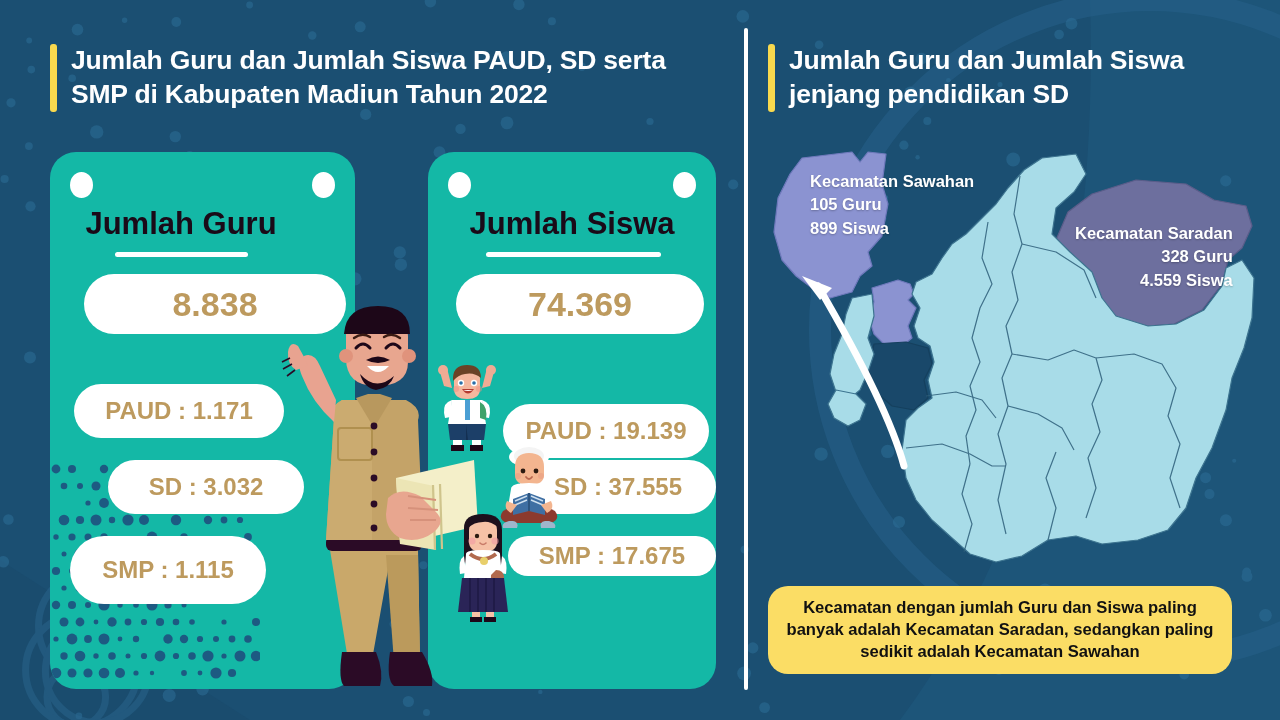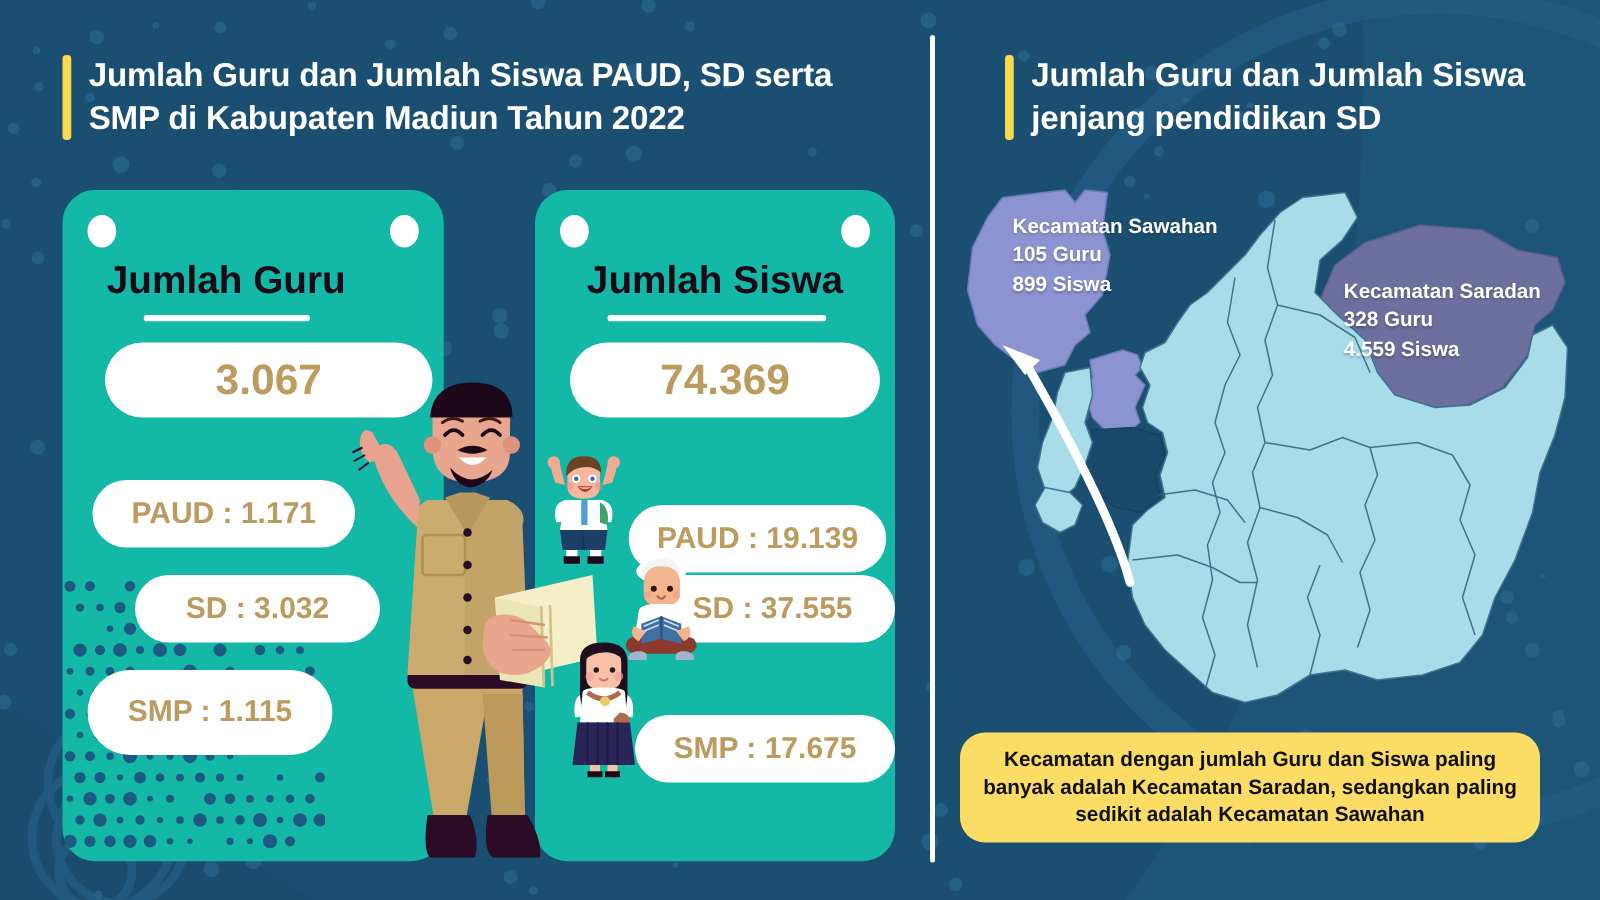--- a/index.html
+++ b/index.html
@@ -27,21 +27,21 @@
   .title-wrap { position:absolute; display:flex; align-items:stretch; gap:14px; }
   .title-bar {
     width:7px; background:#f9d94e; border-radius:3px; flex:0 0 7px;
   }
   .title-text {
     color:#ffffff; font-weight:bold; line-height:1.28;
     letter-spacing:-0.2px;
   }
   #title-left-wrap  { left:50px;  top:44px; width:660px; }
   #title-left-wrap .title-text { font-size:26.5px; }
-  #title-right-wrap { left:768px; top:44px; width:460px;margin-left:36px; }
+  #title-right-wrap { left:768px; top:44px; width:460px; }
   #title-right-wrap .title-text { font-size:26.5px; }
 
   
   .stat-card {
     position:absolute; background:#14b8a6; border-radius:26px;
     overflow:hidden;
   }
   #card-guru  { left:50px;  top:152px; width:305px; height:537px; }
   #card-siswa { left:428px; top:152px; width:288px; height:537px; }
 
@@ -77,40 +77,40 @@
   
   #guru-total { left:34px;  top:122px; width:262px; height:60px; }
   #guru-paud  { left:24px;  top:232px; width:210px; height:54px; }
   #guru-sd    { left:58px;  top:308px; width:196px; height:54px; }
   #guru-smp   { left:20px;  top:384px; width:196px; height:68px; }
 
   
   #siswa-total { left:28px; top:122px; width:248px; height:60px; }
   #siswa-paud  { left:75px; top:232px; width:206px; height:54px;margin-top:20px; }
   #siswa-sd    { left:92px; top:308px; width:196px; height:54px; }
-  #siswa-smp   { left:80px; top:384px; width:208px; height:54px;margin-top:36px; }
+  #siswa-smp   { left:80px; top:384px; width:208px; height:40px; }
 
   
   .card-dots { position:absolute; left:0; bottom:0; width:210px; height:230px; }
 
   
   #teacher-illustration { position:absolute; left:268px; top:300px; width:215px; height:415px; z-index:6; }
   #student-boy     { position:absolute; left:434px; top:362px; width:66px; height:90px; z-index:6; }
   #student-quran   { position:absolute; left:493px; top:443px; width:72px; height:90px; z-index:6; }
   #student-girl    { position:absolute; left:452px; top:512px; width:62px; height:110px; z-index:6; }
 
   
   #map-svg { position:absolute; left:756px; top:148px; width:520px; height:420px; z-index:3; }
 
   .map-label {
     position:absolute; color:#ffffff; font-weight:bold; font-size:16.5px;
     line-height:1.42; z-index:6; text-shadow:0 1px 2px rgba(0,0,0,.25);
   }
   #label-sawahan { left:810px; top:170px; }
-  #label-saradan { left:1075px; top:222px; }
+  #label-saradan { left:1075px; top:222px;text-align:right; }
 
   
   #caption-box {
     position:absolute; left:768px; top:586px; width:464px; height:88px;
     background:#fbdd65; border-radius:20px;
     display:flex; align-items:center; justify-content:center; z-index:5;
     padding:0 14px;
   }
   #caption-text {
     text-align:center; font-size:16.6px; font-weight:bold; color:#111111; line-height:1.33;
@@ -449,21 +449,21 @@
           <circle cx="150.0" cy="214.0" r="2.4"></circle>
           <circle cx="166.0" cy="214.0" r="5.6"></circle>
           <circle cx="182.0" cy="214.0" r="4.1"></circle>
         </g>
     </svg>
     <div class="card-hole hole-left"></div>
     <div class="card-hole hole-right"></div>
     <div class="card-heading">Jumlah Guru</div>
     <div class="card-underline"></div>
 
-    <div class="pill pill-total" id="guru-total">3.067</div>
+    <div class="pill pill-total" id="guru-total">8.838</div>
     <div class="pill pill-sub" id="guru-paud">PAUD : 1.171</div>
     <div class="pill pill-sub" id="guru-sd">SD : 3.032</div>
     <div class="pill pill-sub" id="guru-smp">SMP : 1.115</div>
   </div>
 
   <div class="stat-card" id="card-siswa">
     <div class="card-hole hole-left"></div>
     <div class="card-hole hole-right"></div>
     <div class="card-heading">Jumlah Siswa</div>
     <div class="card-underline"></div>

